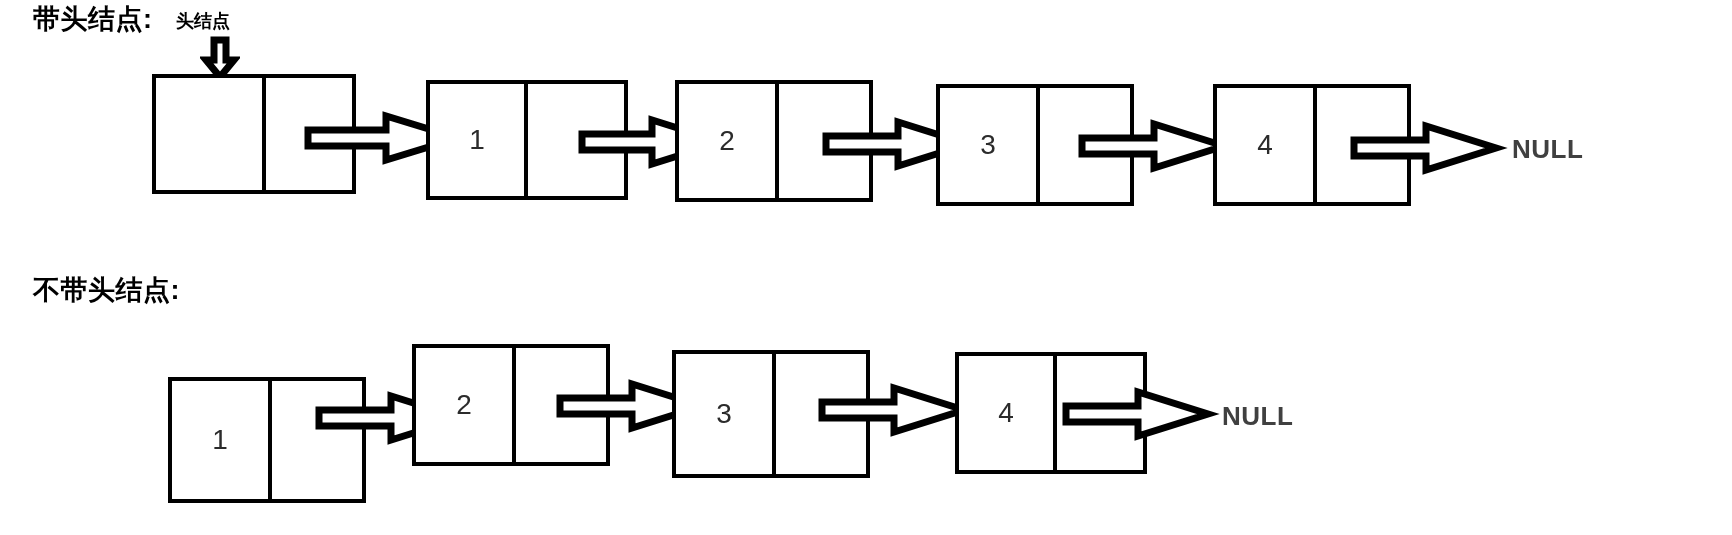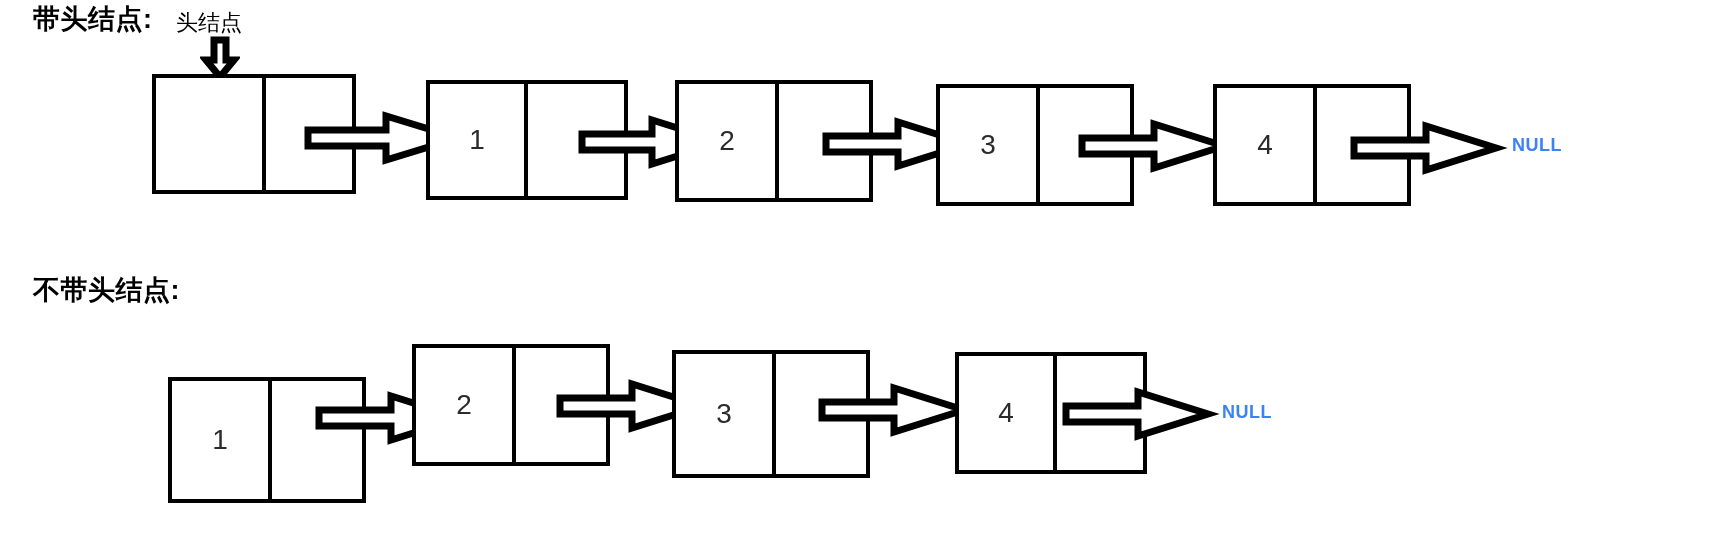--- a/index.html
+++ b/index.html
@@ -22,22 +22,22 @@
 
   
   .heading-bold {
     font-weight: bold;
     font-size: 27px;
     line-height: 1;
     letter-spacing: 0.5px;
     white-space: nowrap;
   }
   .annot-label {
-    font-weight: normal;
-    font-size: 22px;
+    font-weight: bold;
+    font-size: 18px;
     line-height: 1;
     white-space: nowrap;
   }
 
   
   .node {
     box-sizing: border-box;
     border: 4px solid #000;
     background: #ffffff;
     display: flex;
@@ -75,25 +75,25 @@
   .arrow-down polygon {
     fill: #ffffff;
     stroke: #000000;
     stroke-width: 7;
     stroke-linejoin: miter;
   }
 
   
   .null-label {
     font-weight: bold;
-    font-size: 18px;
+    font-size: 26px;
     line-height: 1;
     letter-spacing: 0.5px;
     white-space: nowrap;
-    color: #3b82f6;
+    color: #404040;
   }
 </style>
 </head>
 <body>
 
 <div id="canvas">
 
   <div class="abs heading-bold" style="left:33px; top:6px;">带头结点:</div>
 
   <div class="abs annot-label" style="left:176px; top:12px;">头结点</div>

